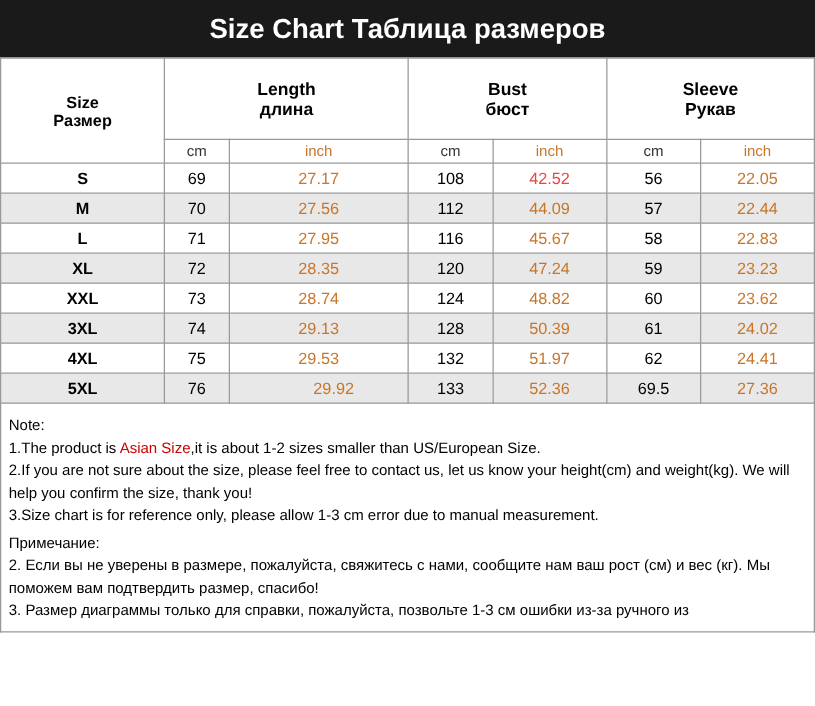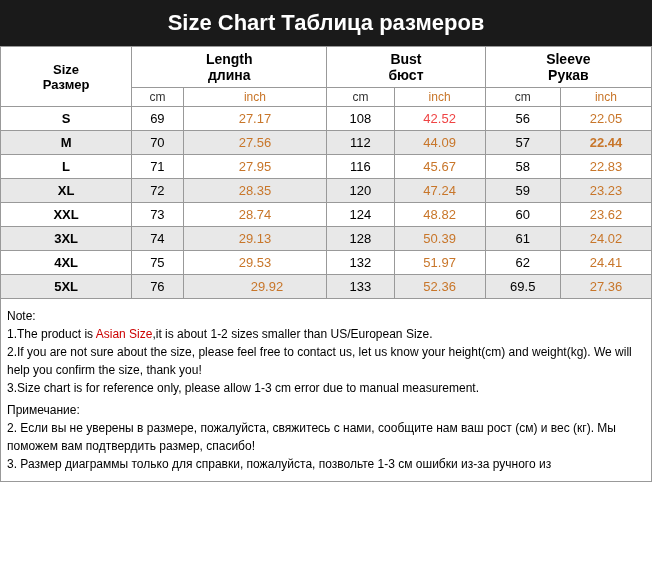--- a/index.html
+++ b/index.html
@@ -23,21 +23,21 @@
       border-collapse: collapse;
     }
     table, th, td {
       border: 1px solid #999;
     }
     .col-header-main {
       background: #fff;
       text-align: center;
       font-weight: bold;
       font-size: 14px;
-      padding: 4px 2px;
+      padding: 16px 2px;
     }
     .col-header-sub {
       text-align: center;
       font-size: 12px;
       font-weight: normal;
       padding: 2px;
     }
     .unit-cm {
       background: #fff;
       color: #333;
@@ -101,21 +101,21 @@
         <td class="data-cell">56</td>
         <td class="data-cell" style="color: rgb(200, 118, 42);">22.05</td>
       </tr>
       <tr class="row-even">
         <td class="data-cell" style="font-weight: bold;">M</td>
         <td class="data-cell">70</td>
         <td class="data-cell" style="color: rgb(200, 118, 42);">27.56</td>
         <td class="data-cell">112</td>
         <td class="data-cell" style="color: rgb(200, 118, 42);">44.09</td>
         <td class="data-cell">57</td>
-        <td class="data-cell" style="color: rgb(200, 118, 42); font-weight: bold;">22.44</td>
+        <td class="data-cell" style="color: rgb(200, 118, 42);">22.44</td>
       </tr>
       <tr class="row-odd">
         <td class="data-cell" style="font-weight: bold;">L</td>
         <td class="data-cell">71</td>
         <td class="data-cell" style="color: rgb(200, 118, 42);">27.95</td>
         <td class="data-cell">116</td>
         <td class="data-cell" style="color: rgb(200, 118, 42);">45.67</td>
         <td class="data-cell">58</td>
         <td class="data-cell" style="color: rgb(200, 118, 42);">22.83</td>
       </tr>

